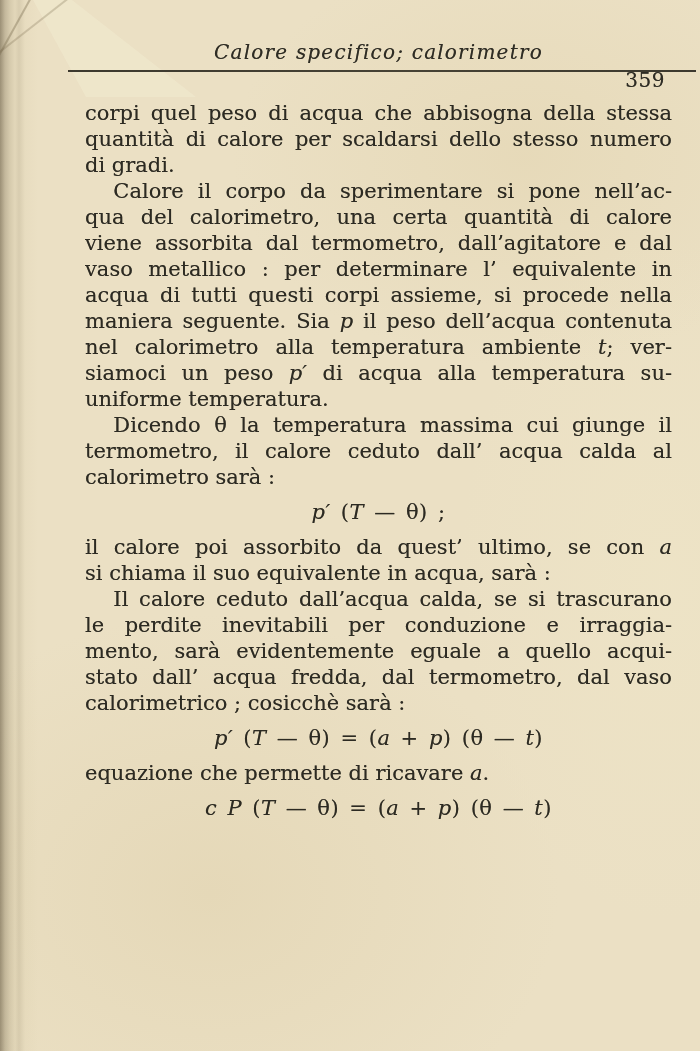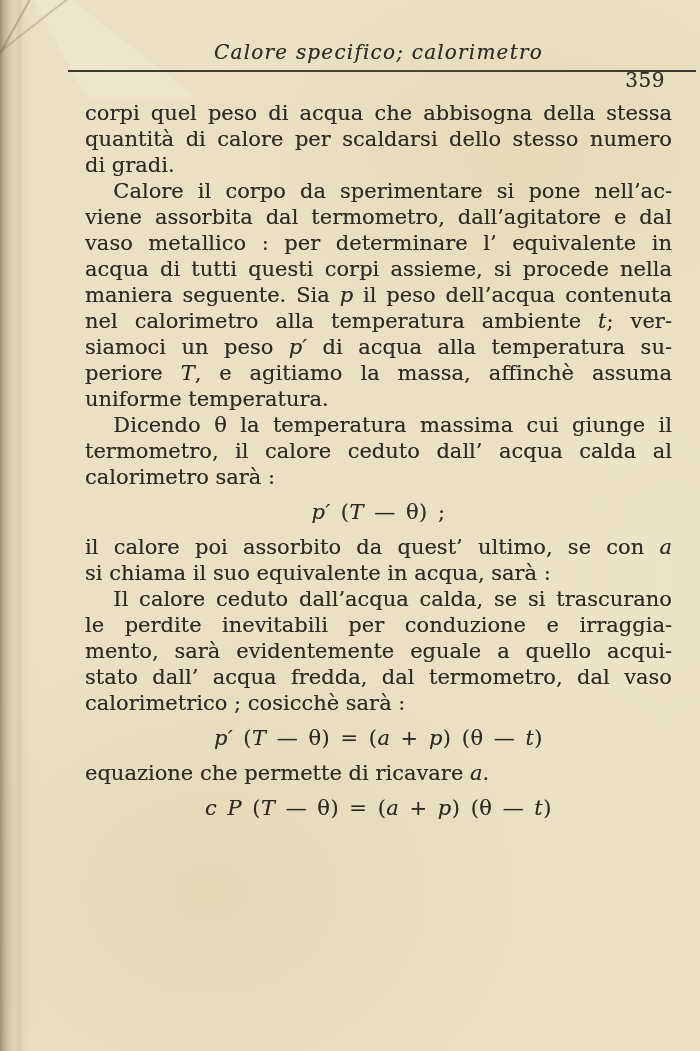--- a/index.html
+++ b/index.html
@@ -94,27 +94,27 @@
   <div class="content">
 
     <div class="para">
       <div class="line">corpi quel peso di acqua che abbisogna della stessa</div>
       <div class="line">quantità di calore per scaldarsi dello stesso numero</div>
       <div class="line last">di gradi.</div>
     </div>
 
     <div class="para indent">
       <div class="line">Calore il corpo da sperimentare si pone nell’ac-</div>
+      <div class="line">qua del calorimetro, una certa quantità di calore</div>
       <div class="line">viene assorbita dal termometro, dall’agitatore e dal</div>
       <div class="line">vaso metallico : per determinare l’ equivalente in</div>
       <div class="line">acqua di tutti questi corpi assieme, si procede nella</div>
       <div class="line">maniera seguente. Sia <i>p</i> il peso dell’acqua contenuta</div>
       <div class="line">nel calorimetro alla temperatura ambiente <i>t</i>; ver-</div>
       <div class="line">siamoci un peso <i>p′</i> di acqua alla temperatura su-</div>
-      <div class="line">periore <i>T</i>, e agitiamo la massa, affinchè assuma</div>
       <div class="line last">uniforme temperatura.</div>
     </div>
 
     <div class="para indent">
       <div class="line">Dicendo θ la temperatura massima cui giunge il</div>
       <div class="line">termometro, il calore ceduto dall’ acqua calda al</div>
       <div class="line last">calorimetro sarà :</div>
     </div>
 
     <div class="formula"><i>p′</i> (<i>T</i> — θ) ;</div>

